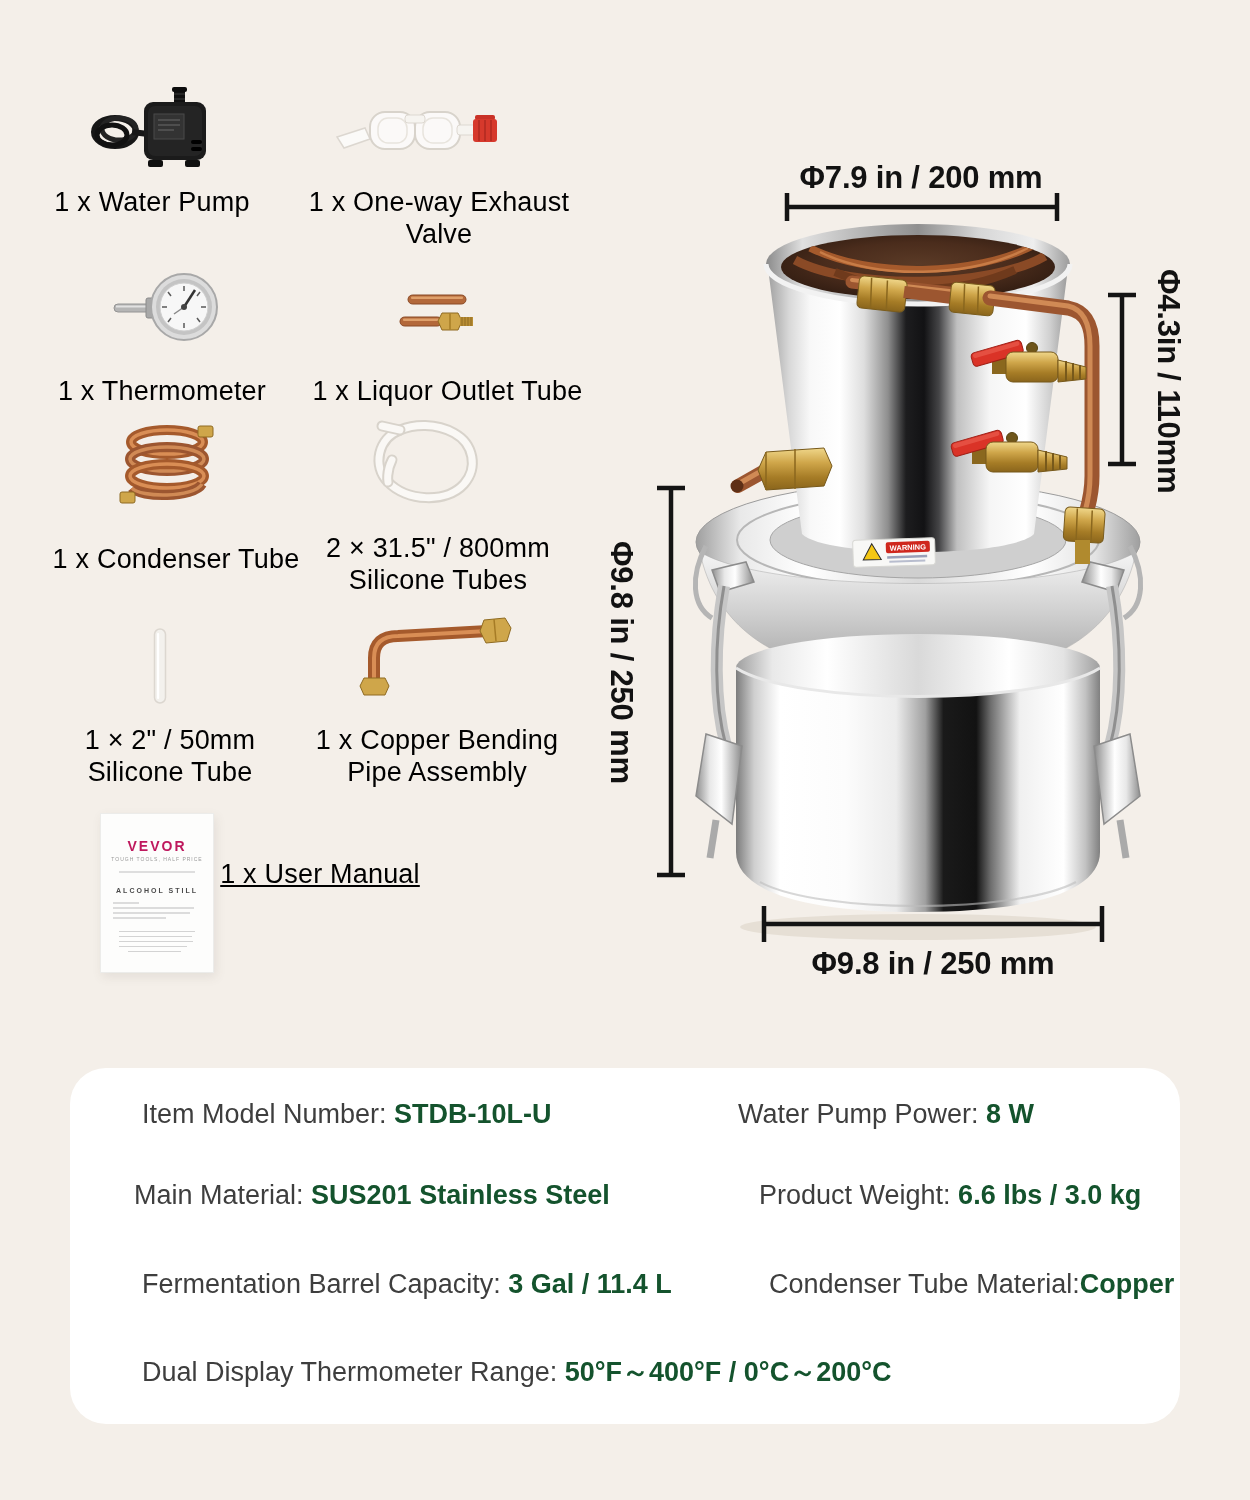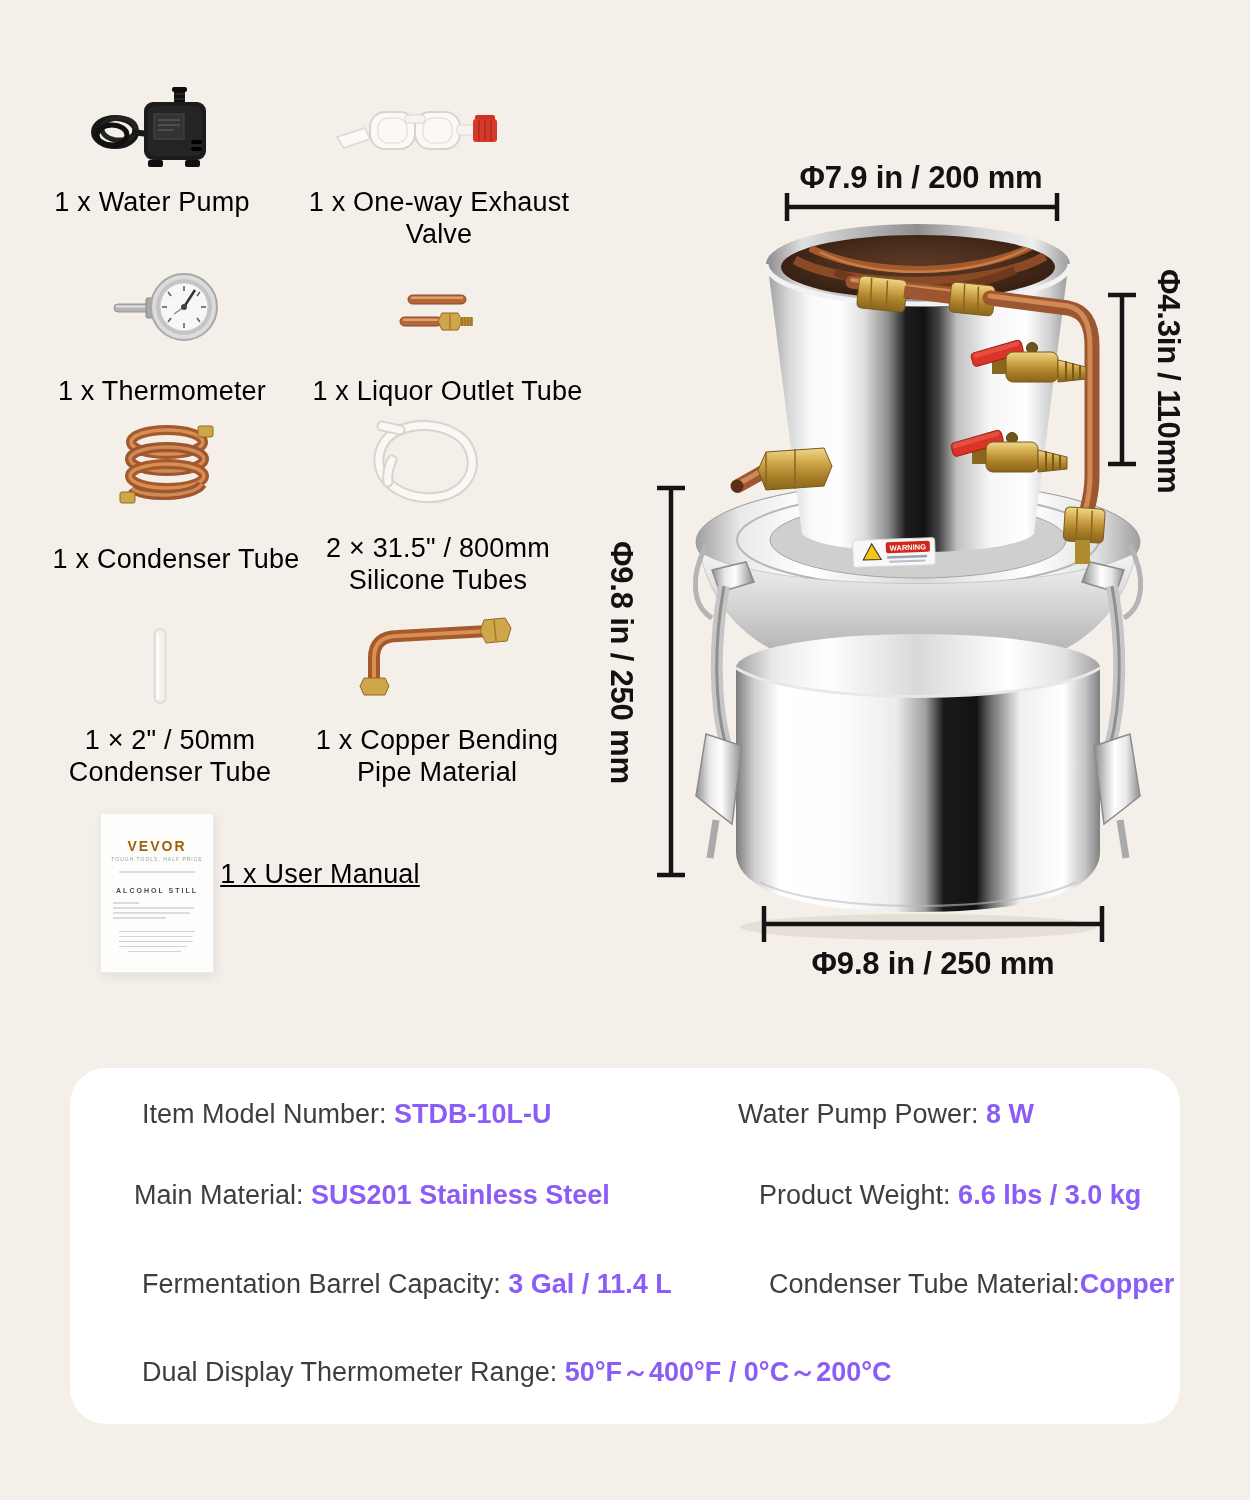--- a/index.html
+++ b/index.html
@@ -24,28 +24,28 @@
     writing-mode:vertical-rl;text-align:center;
     display:flex;align-items:center;justify-content:center;
   }
   
   .panel{
     position:absolute;left:70px;top:1068px;width:1110px;height:356px;
     background:#ffffff;border-radius:36px;
   }
   .spec{position:absolute;font-size:27px;line-height:36px;white-space:nowrap;}
   .spec-label{color:#3e3e3e;}
-  .spec-value{color:#8b5cf6;font-weight:700;}
+  .spec-value{color:#14532d;font-weight:700;}
   
   .manual{
     position:absolute;left:100px;top:813px;width:112px;height:158px;
     background:#fdfdfc;border:1px solid #ececea;
     box-shadow:2px 4px 10px rgba(90,80,70,.10);
   }
-  .m-brand{font-weight:800;font-size:14px;letter-spacing:2px;color:#a16207;text-align:center;margin-top:24px;}
+  .m-brand{font-weight:800;font-size:14px;letter-spacing:2px;color:#be185d;text-align:center;margin-top:24px;}
   .m-tagline{font-size:5px;letter-spacing:1px;color:#9a9a9a;text-align:center;margin-top:2px;}
   .m-bar{height:2px;background:#dedede;width:68%;margin:9px auto 0;}
   .m-title{font-size:7px;font-weight:700;letter-spacing:2px;color:#4a4a4a;text-align:center;margin-top:14px;}
   .m-lines{margin:8px 12px 0;}
   .m-line{height:1.5px;background:#dcdcdc;margin-top:3.5px;}
   .m-lines2{margin:12px 18px 0;}
   .m-line2{height:1.5px;background:#d3d3d3;margin-top:3.5px;}
   svg{display:block;}
 </style>
 </head>
@@ -195,25 +195,25 @@
   </div>
 <div class="acc-label" style="left:51px;top:543px;width:250px;">
     <div>1 x Condenser Tube</div>
   </div>
 <div class="acc-label" style="left:288px;top:532px;width:300px;">
   <div>2 × 31.5" / 800mm</div>
   <div>Silicone Tubes</div>
 </div>
 <div class="acc-label" style="left:45px;top:724px;width:250px;">
   <div>1 × 2" / 50mm</div>
-  <div>Condenser Tube</div>
+  <div>Silicone Tube</div>
 </div>
 <div class="acc-label" style="left:287px;top:724px;width:300px;">
   <div>1 x Copper Bending</div>
-  <div>Pipe Material</div>
+  <div>Pipe Assembly</div>
 </div>
 <div class="acc-label" style="left:195px;top:858px;width:250px;text-decoration:underline;">
     <div>1 x User Manual</div>
   </div>
 
 <svg class="abs" style="left:620px;top:190px;" width="560" height="760" viewBox="0 0 560 760">
   <defs>
     <linearGradient id="gPot" x1="0" y1="0" x2="1" y2="0">
       <stop offset="0" stop-color="#a0a0a0"></stop>
         <stop offset=".07" stop-color="#d8d8d8"></stop>

